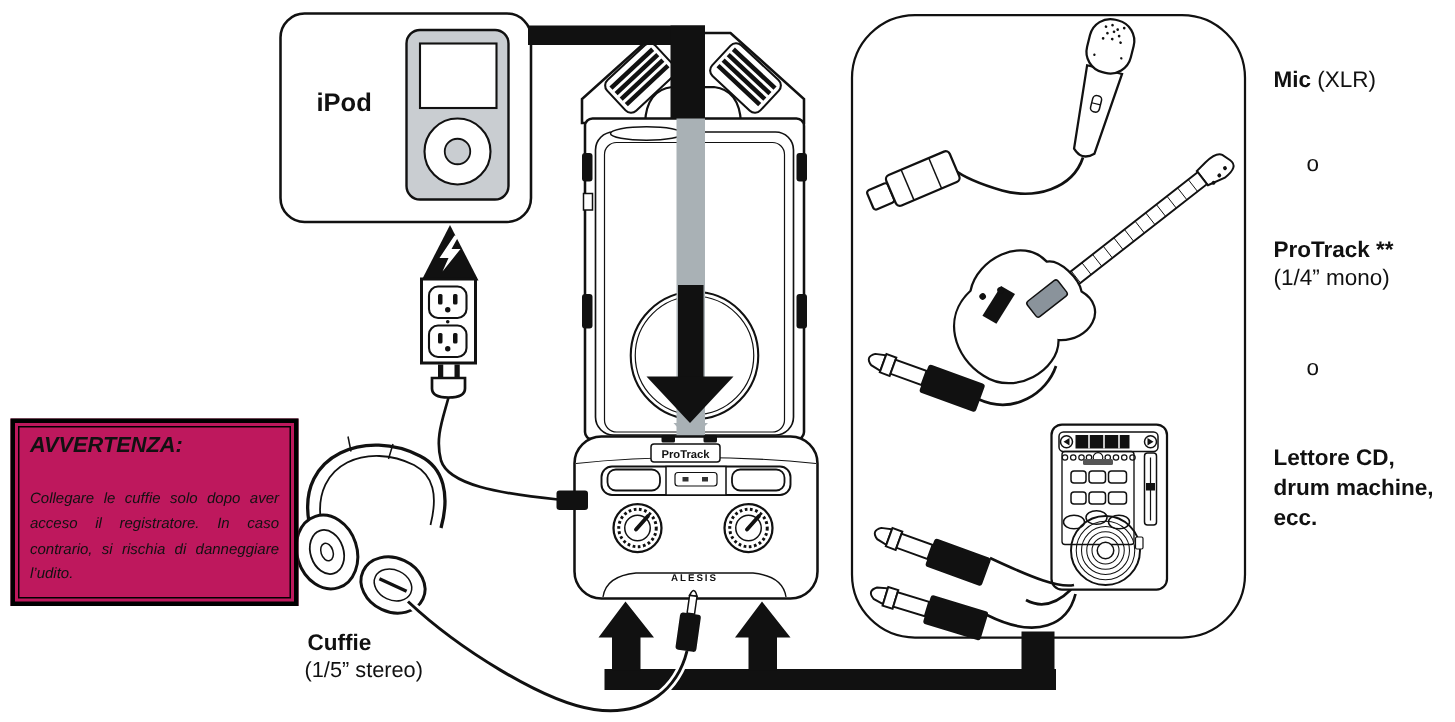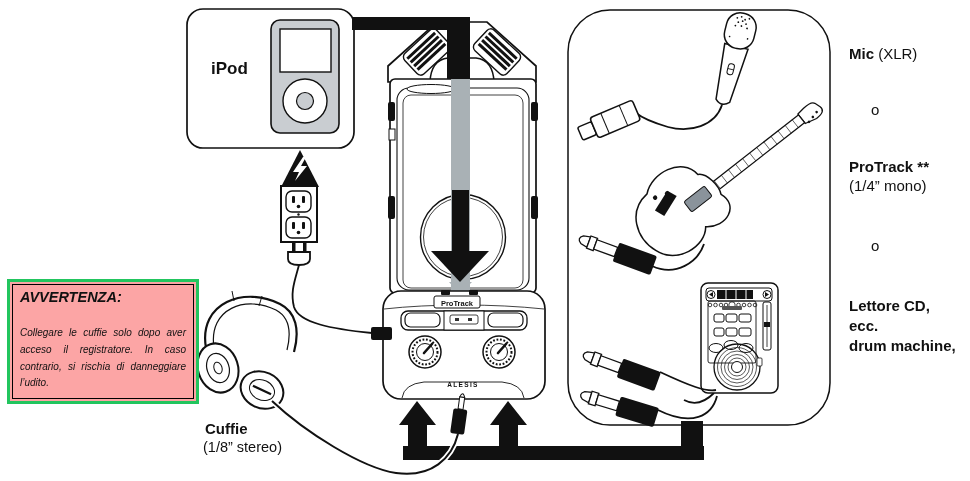--- a/index.html
+++ b/index.html
@@ -4,21 +4,21 @@
 <style>
   html,body{margin:0;padding:0;background:#fff;}
   #stage{position:relative;width:970px;height:481px;background:#fff;overflow:hidden;
          font-family:"Liberation Sans",sans-serif;color:#111;}
   #art{position:absolute;left:0;top:0;}
   .lbl{position:absolute;color:#111;}
   .b{font-weight:bold;}
   #lbl-ipod{left:211px;top:59px;font-size:17px;font-weight:bold;}
   #lbl-power{left:118px;top:169px;width:160px;text-align:right;font-size:14.5px;line-height:19.5px;}
   #lbl-power .t{font-weight:bold;}
-  #warning-box{position:absolute;left:7px;top:279px;width:186px;border:3px solid #22c55e;background:#fca5a5;}
+  #warning-box{position:absolute;left:7px;top:279px;width:186px;border:3px solid #000000;background:#be185d;}
   #warning-inner{border:1.5px solid #000;margin:2px;padding:4px 7px 6px 7px;}
   #warning-title{font-style:italic;font-weight:bold;font-size:14.5px;line-height:17px;}
   #warning-body{font-style:italic;font-size:10px;line-height:16.8px;text-align:justify;margin-top:19px;}
   #lbl-cuffie-title{left:205px;top:420px;font-size:15px;font-weight:bold;}
   #lbl-cuffie-spec{left:203px;top:439px;font-size:14.5px;}
   #lbl-mic{left:849px;top:45px;font-size:15px;}
   #lbl-or1{left:871px;top:101px;font-size:15px;}
   #lbl-guitar{left:849px;top:157px;font-size:15px;line-height:19px;}
   #lbl-or2{left:871px;top:237px;font-size:15px;}
   #lbl-line{left:849px;top:296px;font-size:15px;line-height:20px;}
@@ -314,32 +314,32 @@
 
 
   <div id="warning-box">
     <div id="warning-inner">
       <div id="warning-title">AVVERTENZA:</div>
       <div id="warning-body">Collegare le cuffie solo dopo aver acceso il registratore. In caso contrario, si rischia di danneggiare l’udito.</div>
     </div>
   </div>
 
   <div class="lbl" id="lbl-cuffie-title">Cuffie</div>
-  <div class="lbl" id="lbl-cuffie-spec">(1/8” stereo)</div>
+  <div class="lbl" id="lbl-cuffie-spec">(1/5” stereo)</div>
 
   <div class="lbl" id="lbl-mic"><span class="b">Mic</span><span> (XLR)</span></div>
 
   <div class="lbl" id="lbl-or1">o</div>
 
   <div class="lbl" id="lbl-guitar">
     <div class="b">ProTrack **</div>
     <div>(1/4” mono)</div>
   </div>
 
   <div class="lbl" id="lbl-or2">o</div>
 
   <div class="lbl" id="lbl-line">
     <div class="b">Lettore CD,</div>
+    <div class="b">drum machine,</div>
     <div class="b">ecc.</div>
-    <div class="b">drum machine,</div>
   </div>
 
 </div>
 
 </body></html>

